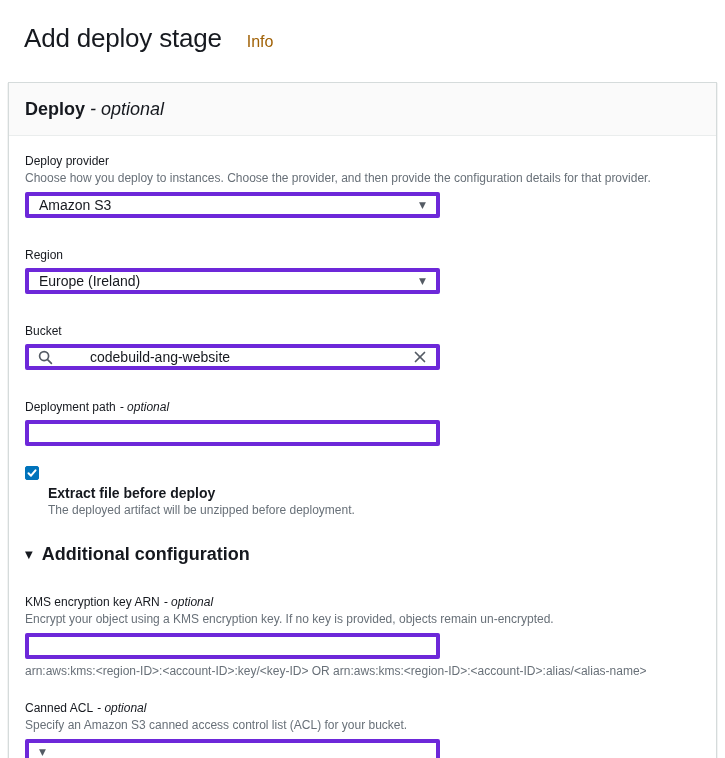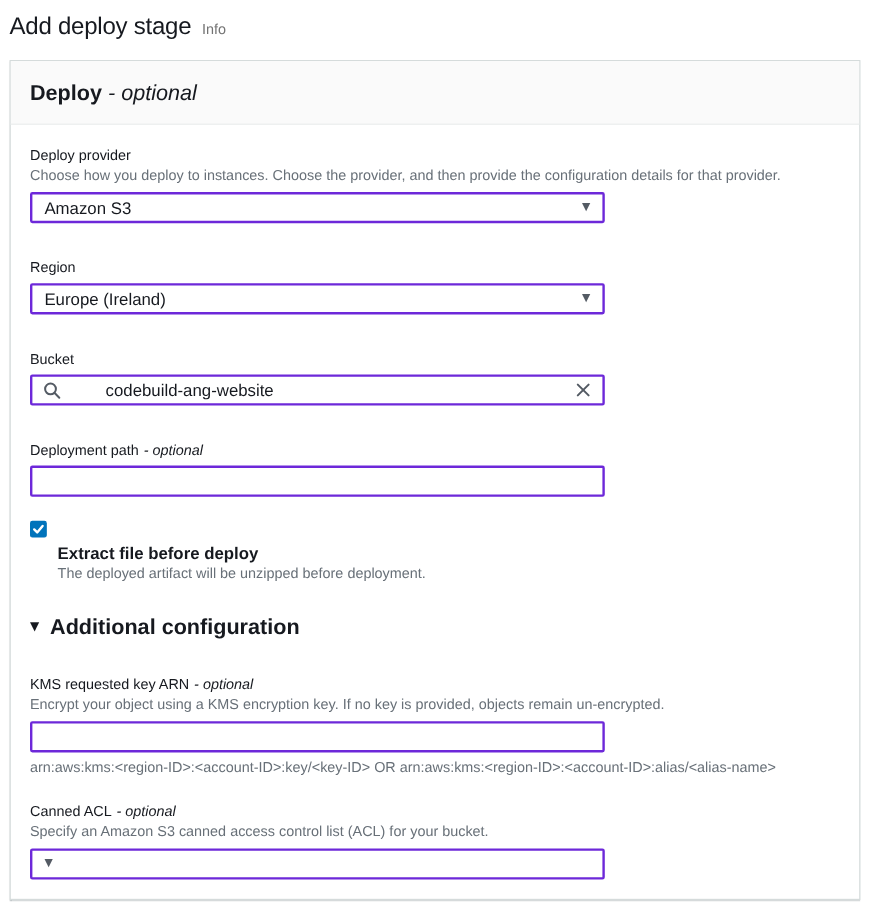--- a/index.html
+++ b/index.html
@@ -7,22 +7,22 @@
   body {
     width: 725px; height: 758px; overflow: hidden;
     background: #ffffff;
     font-family: "Liberation Sans", sans-serif;
     color: #16191f;
   }
   .page { padding: 0 8px; }
 
   
   .page-header { display: flex; align-items: baseline; margin: 0; padding: 6px 0 0 0; }
-  .page-title { font-size: 20px; font-weight: 400; margin: 0; line-height: 32px; letter-spacing: -0.2px; }
-  .info-link { font-size: 12px; color: #737373; text-decoration: none; margin-left: 9px; cursor: pointer; }
+  .page-title { font-size: 26px; font-weight: 400; margin: 16px; line-height: 32px; letter-spacing: -0.2px; }
+  .info-link { font-size: 16px; color: #a16207; text-decoration: none; margin-left: 9px; cursor: pointer; }
 
   
   .panel {
     margin-top: 12px;
     border: 1px solid #d5dbdb;
     box-shadow: 0 1px 1px 0 rgba(0,28,36,0.3);
     background: #ffffff;
   }
   .panel-header {
     background: #fafafa;
@@ -39,22 +39,22 @@
   .field:first-child { margin-top: 8px; }
   .label { font-size: 12px; line-height: 18px; color: #16191f; }
   .label .suffix { font-style: italic; margin-left: 4px; }
   .desc { font-size: 12px; line-height: 16px; color: #687078; margin-top: 0; }
   .helper { font-size: 12px; line-height: 16px; color: #687078; margin-top: 4px; white-space: nowrap; }
 
   .control { margin-top: 4px; }
   .control.after-desc { margin-top: 6px; }
 
   .select, .text-input, .search-box {
-    width: 479px; height: 26px;
-    border: 2px solid #6d28d9; border-radius: 2px;
+    width: 415px; height: 26px;
+    border: 4px solid #6d28d9; border-radius: 2px;
     background: #ffffff;
   }
   .select {
     display: flex; align-items: center;
     padding: 0 10px; cursor: pointer;
   }
   .select-value { flex: 1; font-size: 14px; color: #16191f; }
   .caret { color: #545b64; font-size: 9px; font-family: "DejaVu Sans", sans-serif; line-height: 1; }
 
   .text-input {
@@ -161,21 +161,21 @@
         </div>
       </div>
 
       <div class="expander">
         <span class="expander-caret">▼</span>
         <span class="expander-label">Additional configuration</span>
       </div>
 
       <div class="field">
         <div class="label">
-          <span>KMS requested key ARN</span><span class="suffix">- optional</span>
+          <span>KMS encryption key ARN</span><span class="suffix">- optional</span>
         </div>
         <div class="desc">Encrypt your object using a KMS encryption key. If no key is provided, objects remain un-encrypted.</div>
         <input type="text" class="text-input control after-desc" value="" style="">
         <div class="helper">arn:aws:kms:&lt;region-ID&gt;:&lt;account-ID&gt;:key/&lt;key-ID&gt; OR arn:aws:kms:&lt;region-ID&gt;:&lt;account-ID&gt;:alias/&lt;alias-name&gt;</div>
       </div>
 
       <div class="field" style="margin-top:20px;">
         <div class="label">
           <span>Canned ACL</span><span class="suffix">- optional</span>
         </div>

